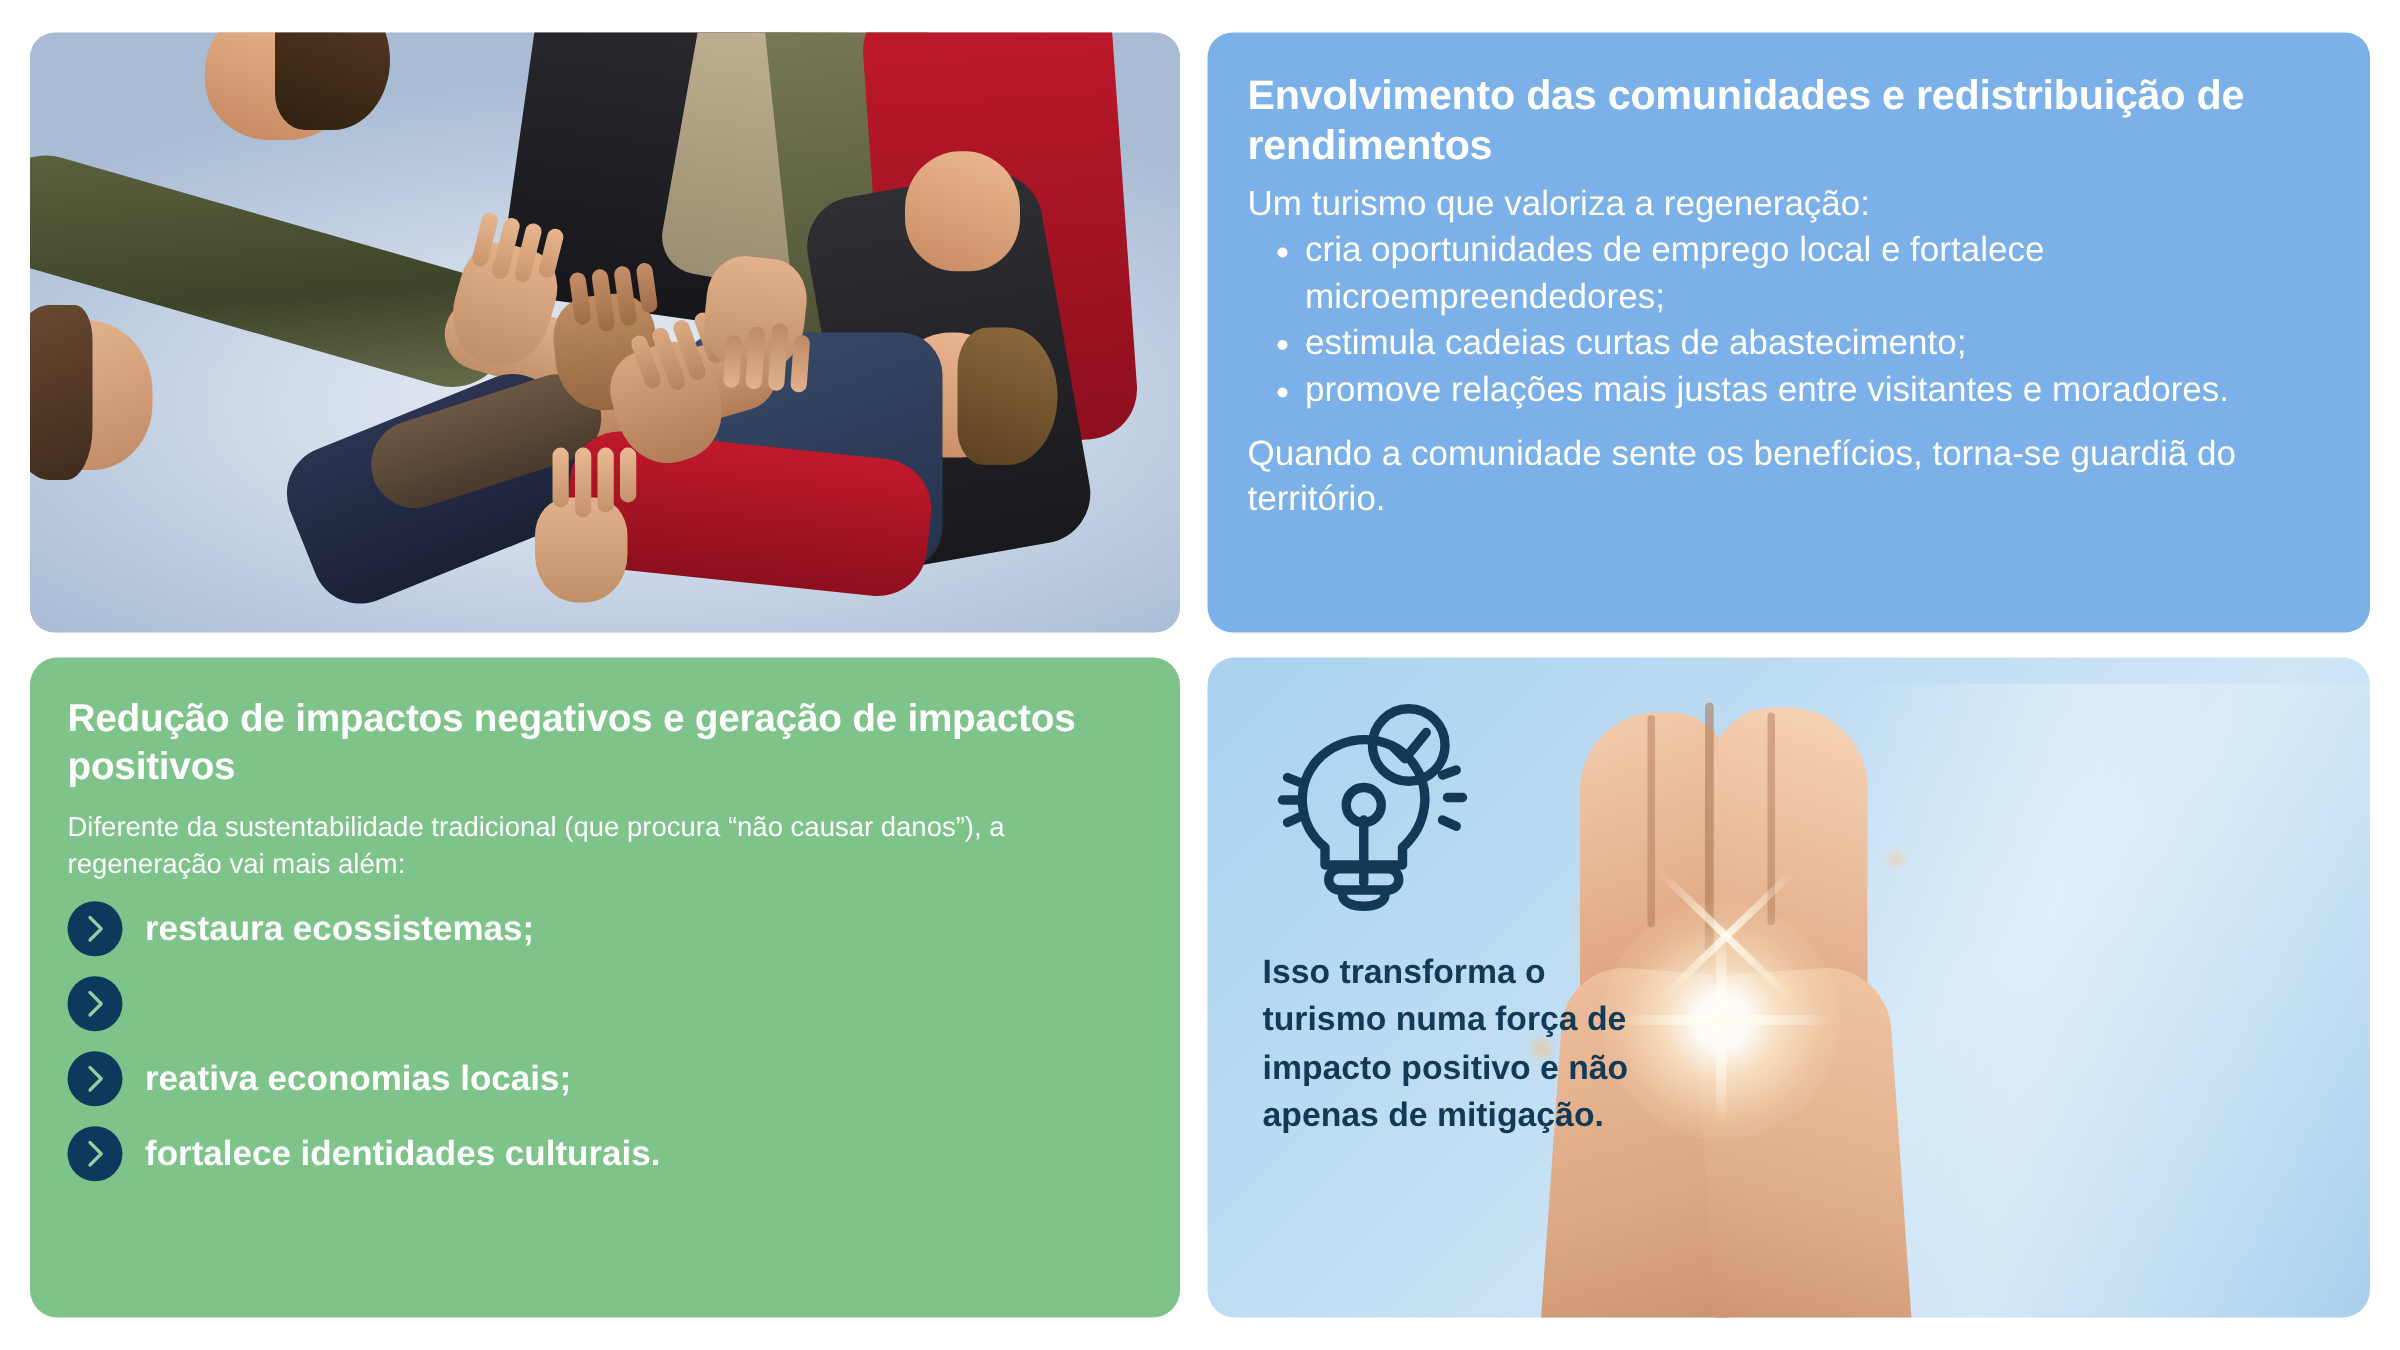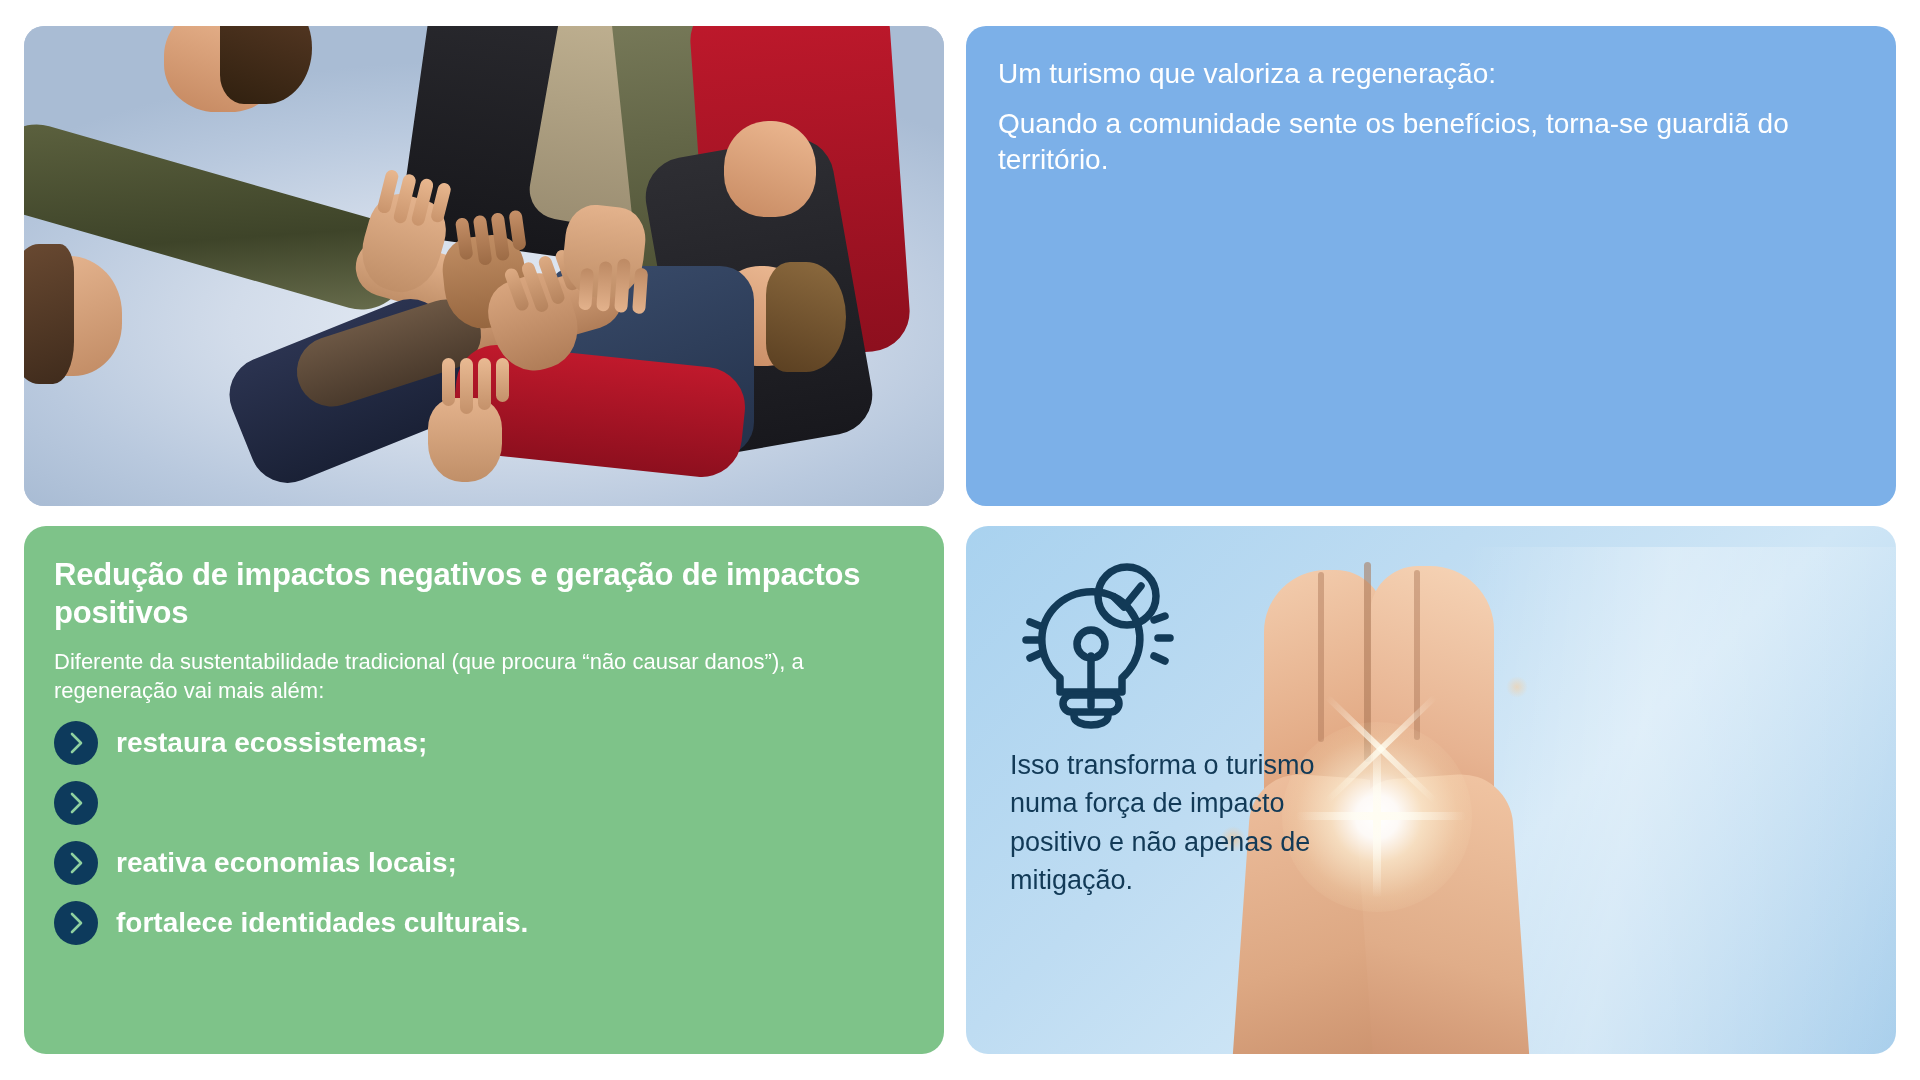--- a/index.html
+++ b/index.html
@@ -105,22 +105,22 @@
   
   .hands-card {
     grid-column:2; grid-row:2;
     border-radius:22px;
     background:linear-gradient(135deg,#a9d2ef 0%,#bedcf2 35%,#cfe6f6 60%,#a9cfec 100%);
     position:relative; overflow:hidden;
   }
   .hands-art { position:absolute; inset:0; }
   .bulb-icon { position:absolute; left:42px; top:30px; }
   .hands-text {
-    position:absolute; left:44px; top:220px;
-    font-size:27px; line-height:1.42; color:#123a57; font-weight:400;
+    position:absolute; left:44px; top:232px;
+    font-size:27px; line-height:1.42; color:#123a57; font-weight:700;
     max-width:320px;
   }
   
   .palm { position:absolute; }
   .sunburst { position:absolute; }
 </style>
 </head>
 <body>
 
 <div class="slide">
@@ -194,21 +194,27 @@
       <div class="fingers" style="left:418px; top:332px;">
         <i style="height:48px; background:linear-gradient(180deg,#e9ba93,#c4916a);"></i>
         <i style="height:56px; background:linear-gradient(180deg,#e9ba93,#c4916a);"></i>
         <i style="height:52px; background:linear-gradient(180deg,#e9ba93,#c4916a);"></i>
         <i style="height:44px; background:linear-gradient(180deg,#e9ba93,#c4916a);"></i>
       </div>
     </div>
   </div>
 
   <div class="card blue-card">
+    <h2>Envolvimento das comunidades e redistribuição de rendimentos</h2>
     <div class="lead">Um turismo que valoriza a regeneração:</div>
+    <ul>
+      <li>cria oportunidades de emprego local e fortalece microempreendedores;</li>
+      <li>estimula cadeias curtas de abastecimento;</li>
+      <li>promove relações mais justas entre visitantes e moradores.</li>
+    </ul>
     <div class="tail">Quando a comunidade sente os benefícios, torna-se guardiã do território.</div>
   </div>
 
   <div class="card green-card">
     <h2>Redução de impactos negativos e geração de impactos positivos</h2>
     <div class="lead">Diferente da sustentabilidade tradicional (que procura “não causar danos”), a regeneração vai mais além:</div>
     <ul class="chev-list">
       <li class="chev-item">
         <span class="chev-circle">
           <svg width="20" height="24" viewBox="0 0 20 24" fill="none" aria-hidden="true">

